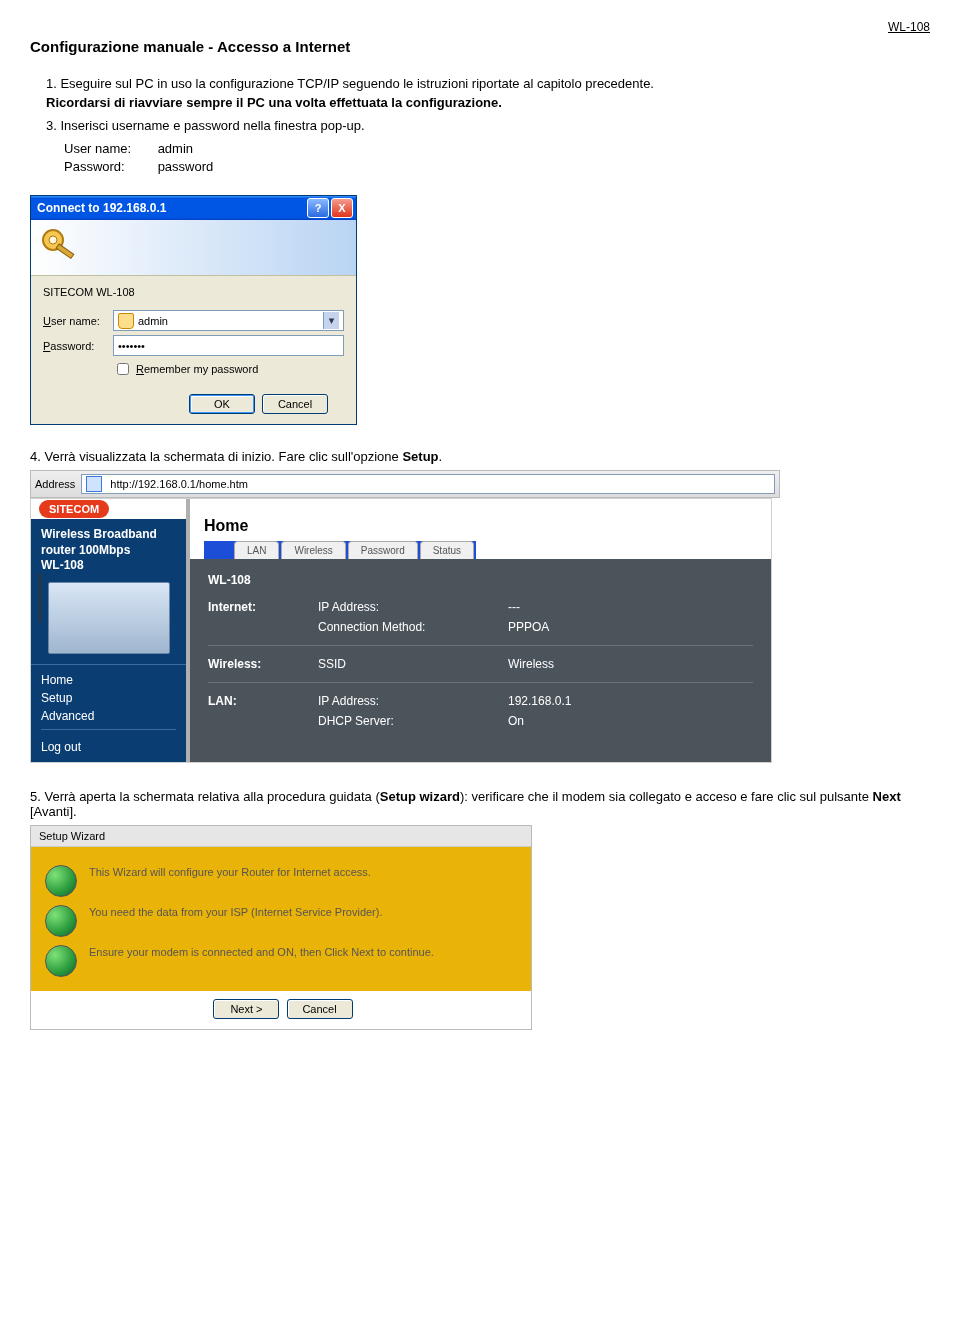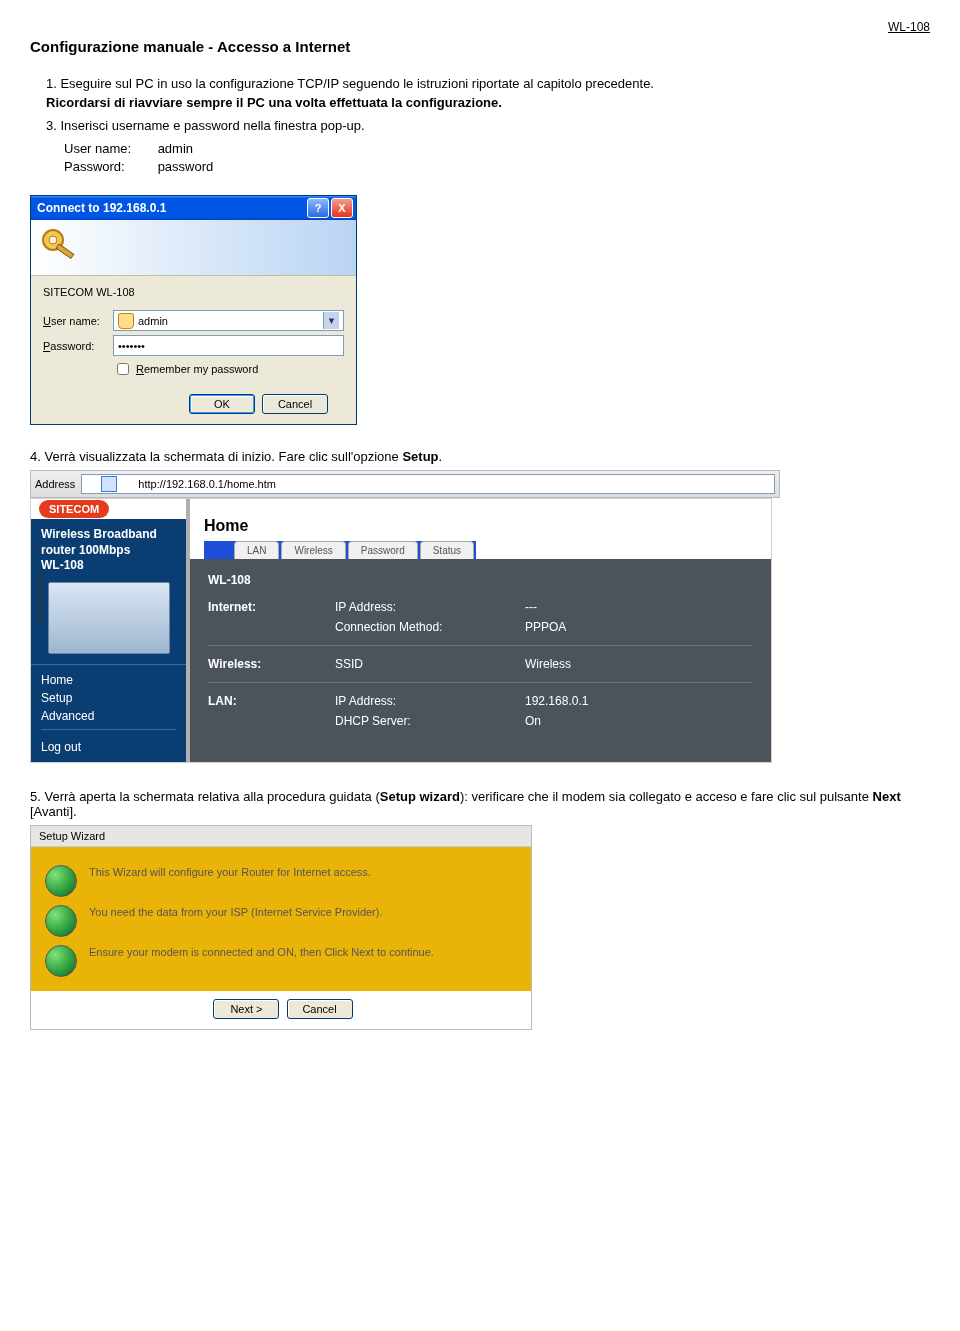--- a/index.html
+++ b/index.html
@@ -113,21 +113,21 @@
   .addr-bar {
     display:flex; align-items:center; gap:6px;
     width: 740px; height:22px;
     background: linear-gradient(to bottom,#efefef,#dcdcdc);
     border:1px solid #bbb; padding:2px 4px;
     font-family: Tahoma, sans-serif; font-size:11px;
     margin: 6px 0 0 0;
   }
   .addr-bar .field {
     flex:1; height:18px; background:#fff; border:1px solid #7f9db9;
-    display:flex; align-items:center; padding:0 19px; gap:21px;
+    display:flex; align-items:center; padding:0 4px; gap:8px;
   }
   .ie-icon { width:14px;height:14px;border:1px solid #3a7ad9; background:#cfe3ff; }
 
   
   .router {
     width: 740px; display:flex; font-family: Tahoma, sans-serif;
     border:1px solid #d0d0d0; margin-bottom:26px;
   }
   .router-side {
     width: 155px;
@@ -168,21 +168,21 @@
   .rm-white h2 { margin:0 0 6px 0; font-size:16px; font-weight:bold; }
   .rm-tabs { display:flex; gap:0; background:#1d4ed8; padding:0 0 0 30px;}
   .rm-tab {
     border:1px solid #aaa; border-bottom:none; background:#f0f0f0;
     padding:3px 12px; font-size:10px; color:#555; border-radius:4px 4px 0 0;
     margin-right:2px;
   }
   .rm-content { padding:14px 18px; font-size:12px; }
   .rm-model { font-weight:bold; margin-bottom:10px; }
   .rm-row { display:flex; padding:3px 0; }
-  .rm-c1 { width:127px; font-weight:bold; }
+  .rm-c1 { width:110px; font-weight:bold; }
   .rm-c2 { width:190px; }
   .rm-c3 { flex:1; }
   .rm-hr { border-top:1px solid #6a727a; margin:8px 0; }
 
   
   .wizard {
     width: 500px; border:1px solid #bbb;
     font-family: Tahoma, sans-serif; font-size:11px;
     background: #f4f4f4; margin-top:6px;
   }

